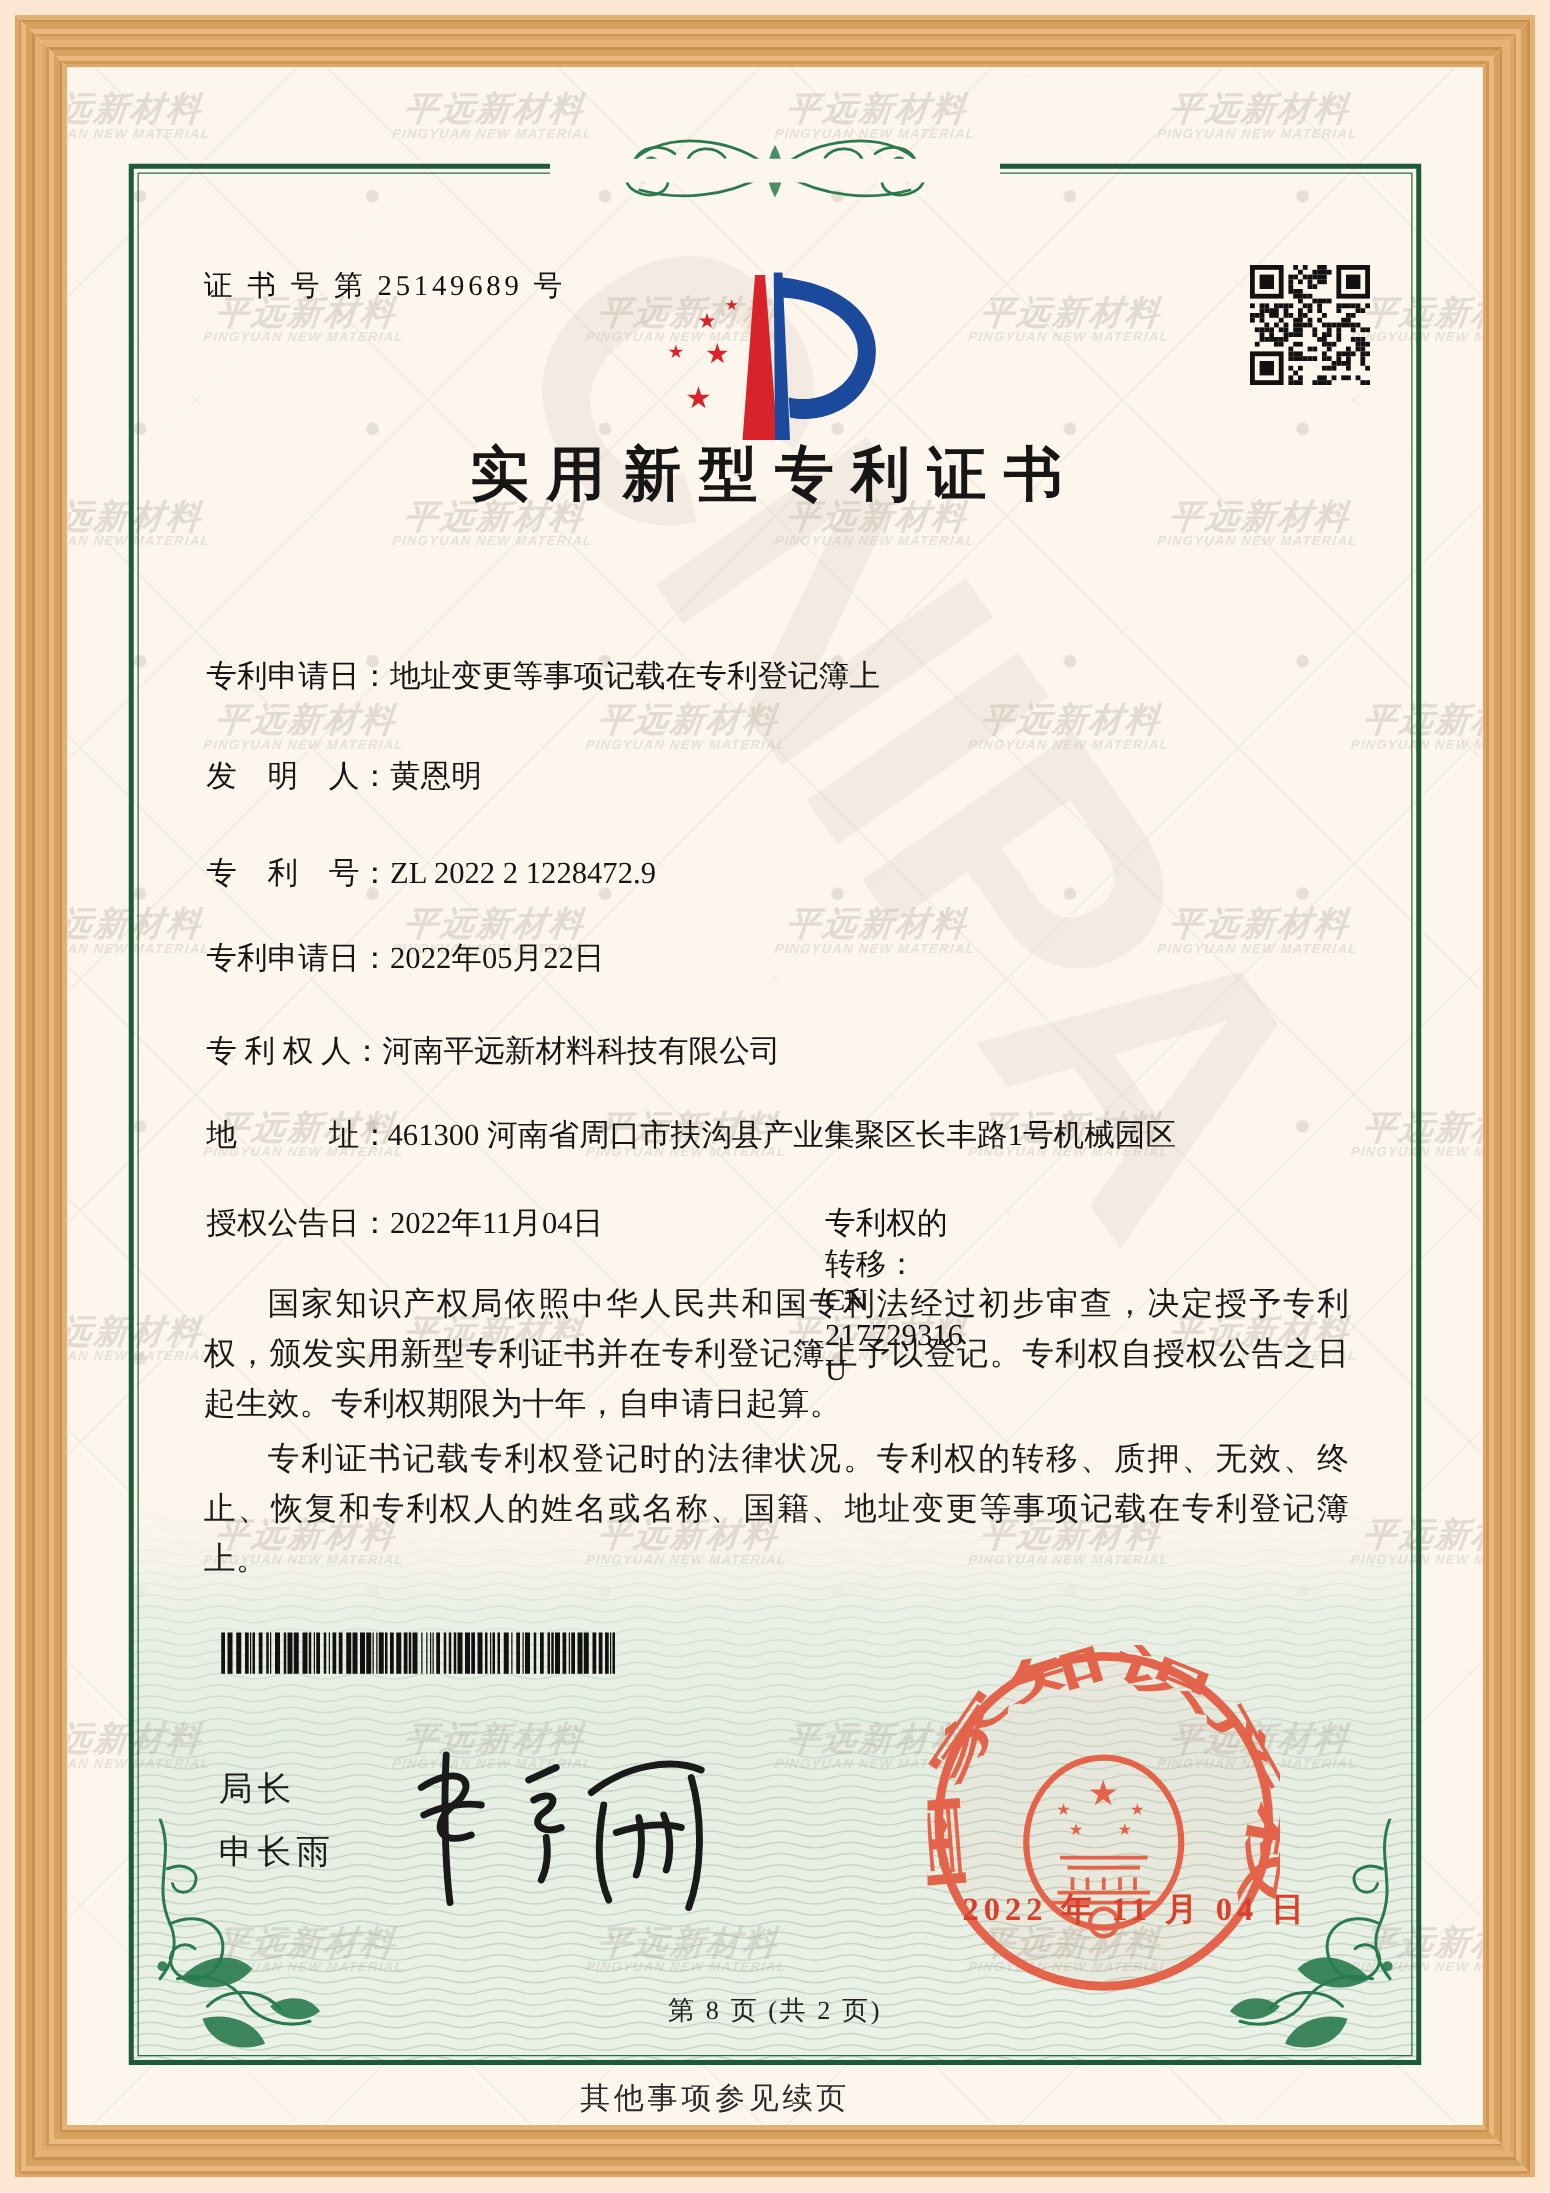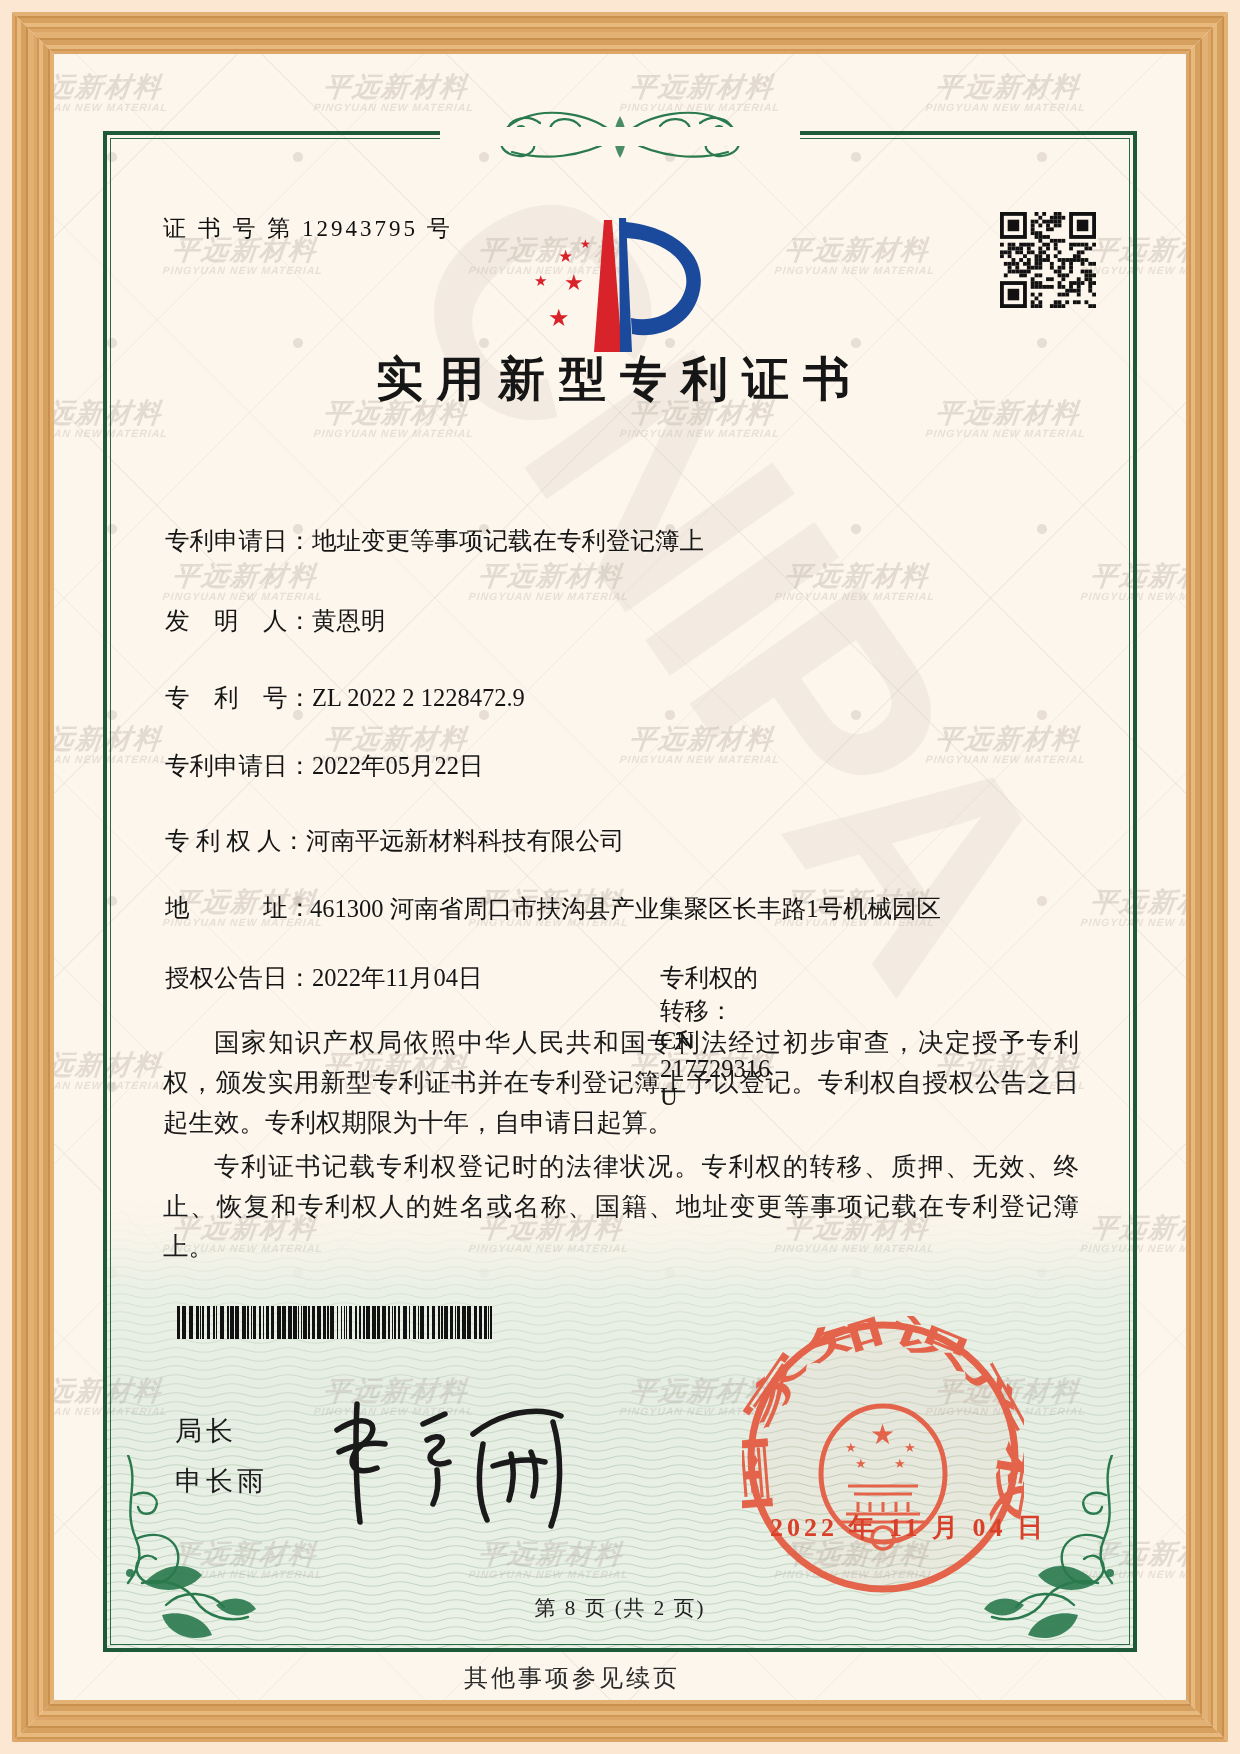--- a/index.html
+++ b/index.html
@@ -365,21 +365,21 @@
     <path d="M60,150 c16,-16 44,-14 58,2"></path>
   </g>
   <g fill="#2a7a4e" opacity=".9">
     <path d="M38,128 c18,-20 44,-22 58,-8 c-12,16 -40,20 -58,8 z"></path>
     <path d="M56,160 c22,-6 44,4 50,20 c-20,8 -44,0 -50,-20 z"></path>
     <path d="M110,150 c14,-10 32,-8 40,4 c-12,10 -30,8 -40,-4 z"></path>
     <circle cx="24" cy="118" r="4"></circle>
   </g>
 </svg>
 
-<div id="cert-no" class="abs cn">证 书 号 第 12943795 号</div>
+<div id="cert-no" class="abs cn">证 书 号 第 25149689 号</div>
 
 <svg id="logo" class="abs" viewBox="0 0 210 150">
   <g>
     <text x="38" y="52" font-size="17" fill="#d8232a">★</text>
     <text x="60" y="38" font-size="12" fill="#d8232a">★</text>
     <text x="14" y="76" font-size="15" fill="#d8232a">★</text>
     <text x="44" y="80" font-size="22" fill="#d8232a">★</text>
     <text x="28" y="116" font-size="24" fill="#d8232a">★</text>
   </g>
   <polygon points="84,10 92,10 102,142 74,142" fill="#d8232a"></polygon>

